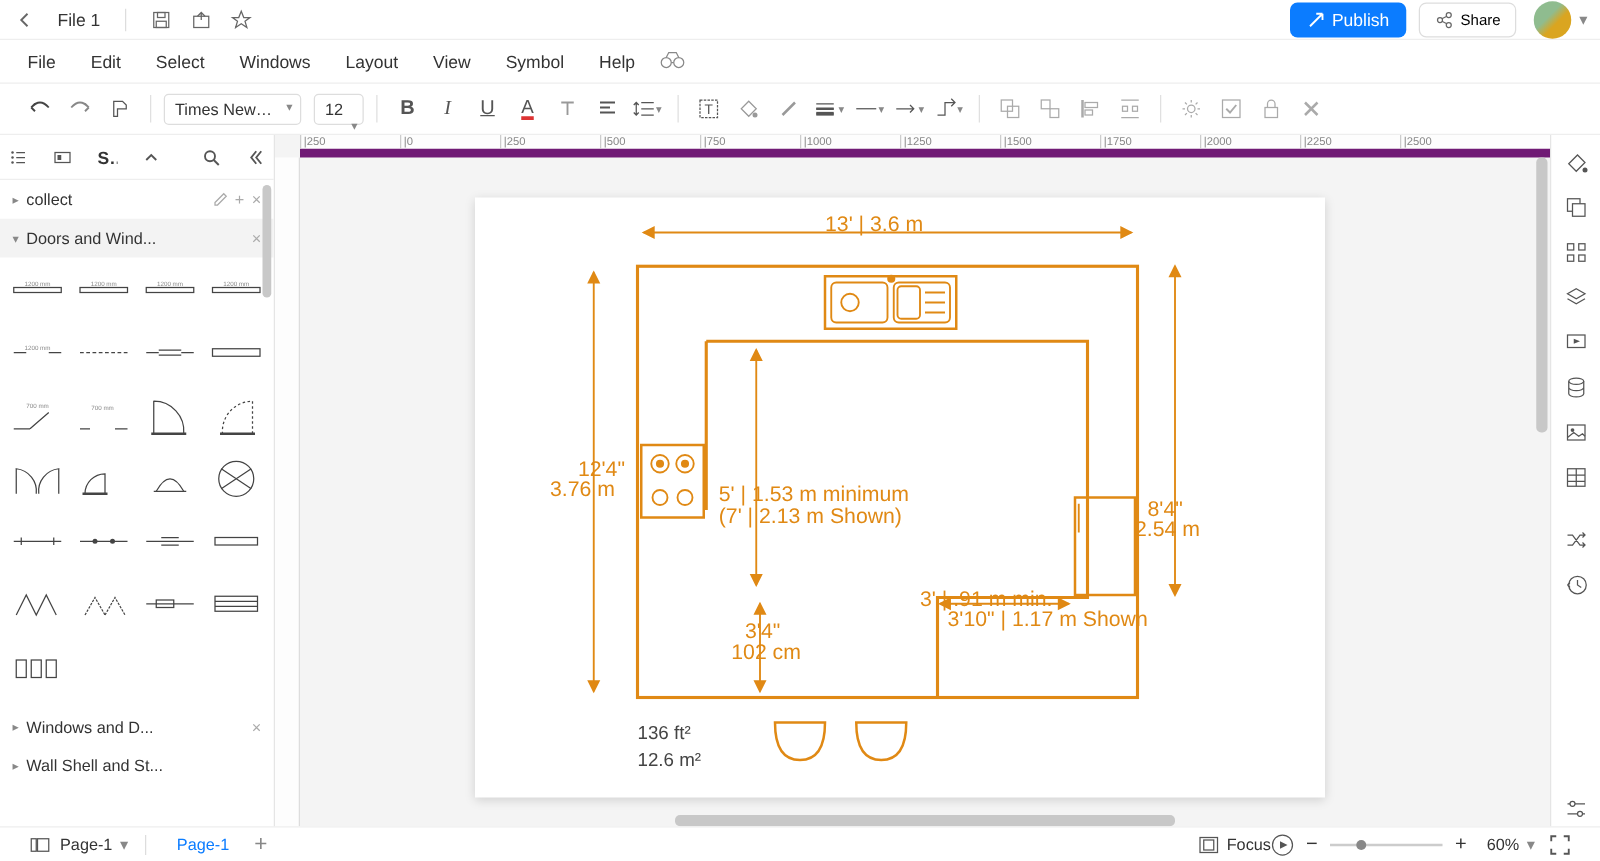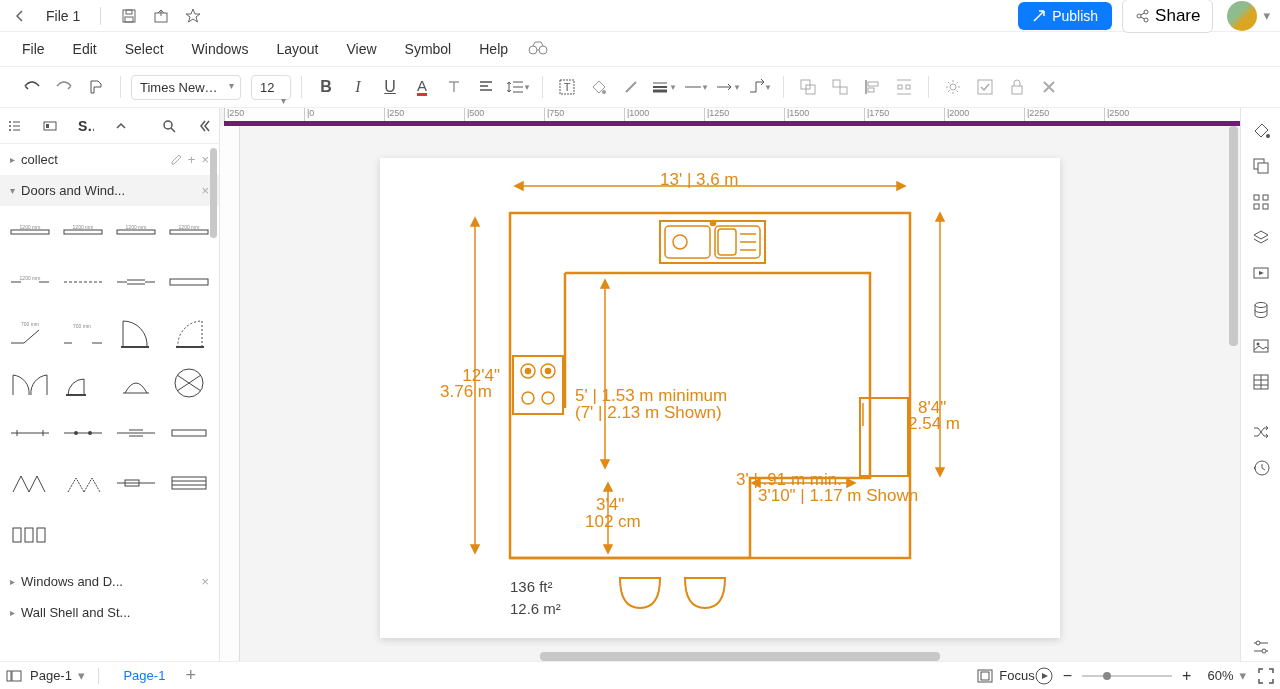--- a/index.html
+++ b/index.html
@@ -4,21 +4,21 @@
 <style>
 *{box-sizing:border-box;margin:0;padding:0;font-family:-apple-system,BlinkMacSystemFont,"Segoe UI",Arial,sans-serif}
 body{width:1280px;height:689px;overflow:hidden;background:#fff;font-size:13px;color:#333}
 .topbar{height:32px;display:flex;align-items:center;padding:0 10px;border-bottom:1px solid #eee}
 .back-btn{width:20px;height:20px;display:flex;align-items:center;justify-content:center;cursor:pointer;margin-right:8px}
 .file-title{font-size:14px;padding:0 8px}
 .topbar-sep{width:1px;height:18px;background:#ddd;margin:0 12px}
 .topbar-icon{width:20px;height:20px;display:flex;align-items:center;justify-content:center;margin:0 6px;cursor:pointer;color:#666}
 .topbar-spacer{flex:1}
 .publish-btn{background:#0b7cff;color:#fff;border:none;border-radius:6px;padding:6px 14px;display:flex;align-items:center;gap:6px;cursor:pointer;font-size:14px}
-.share-btn{background:#fff;border:1px solid #ddd;border-radius:6px;padding:6px 12px;display:flex;align-items:center;gap:6px;cursor:pointer;margin-left:10px;font-size:17px}
+.share-btn{background:#fff;border:1px solid #ddd;border-radius:6px;padding:6px 12px;display:flex;align-items:flex-end;gap:6px;cursor:pointer;margin-left:10px;font-size:12px}
 .avatar{width:30px;height:30px;border-radius:50%;background:linear-gradient(135deg,#8FBC8F 40%,#DAA520 60%);margin-left:14px}
 .dropdown-caret{margin-left:6px;color:#888}
 .menubar{height:34px;display:flex;align-items:center;padding:0 8px}
 .menu-item{padding:6px 14px;cursor:pointer;font-size:14px}
 .binoculars{margin-left:6px;color:#888}
 .toolbar{height:42px;display:flex;align-items:center;padding:0 18px;border-top:1px solid #eee;border-bottom:1px solid #eee;gap:4px}
 .tb-icon{width:28px;height:28px;display:flex;align-items:center;justify-content:center;cursor:pointer;color:#555;border-radius:4px}
 .tb-sep{width:1px;height:22px;background:#e0e0e0;margin:0 6px}
 .font-select{border:1px solid #ddd;border-radius:4px;padding:4px 20px 4px 8px;width:110px;position:relative;font-size:13px;white-space:nowrap;overflow:hidden;text-overflow:ellipsis;cursor:pointer}
 .font-select::after{content:"▾";position:absolute;right:6px;color:#888;font-size:10px}
@@ -29,29 +29,29 @@
 .sidebar-header{height:36px;display:flex;align-items:center;padding:0 8px;gap:21px;border-bottom:1px solid #eee}
 .sidebar-title{font-weight:700;font-size:14px;flex:1;white-space:nowrap;overflow:hidden;text-overflow:ellipsis}
 .sidebar-section{padding:8px 10px;display:flex;align-items:center;cursor:pointer;font-size:13px}
 .sidebar-section .chev{margin-right:6px;color:#888;font-size:10px}
 .sidebar-section .label{flex:1;white-space:nowrap;overflow:hidden;text-overflow:ellipsis}
 .sidebar-section .acts{display:flex;gap:6px;color:#aaa}
 .shapes-grid{display:grid;grid-template-columns:repeat(4,1fr);gap:4px 4px;padding:6px;overflow-y:auto;height:360px}
 .shape-cell{height:40px;display:flex;align-items:center;justify-content:center;cursor:pointer}
 .sidebar-scroll{position:absolute;right:2px;top:40px;width:7px;height:90px;background:#c8c8c8;border-radius:4px}
 .canvas-wrap{flex:1;position:relative;background:#F4F4F4;overflow:auto}
-.ruler-top{position:absolute;left:4px;right:0;top:0;height:18px;background:#fdfdfd;border-bottom:5px solid #701a75;display:flex;font-size:9px;color:#888}
+.ruler-top{position:absolute;left:20px;right:0;top:0;height:18px;background:#fdfdfd;border-bottom:7px solid #701a75;display:flex;font-size:9px;color:#888}
 .ruler-left{position:absolute;left:0;top:18px;width:20px;bottom:0;background:#fdfdfd;border-right:1px solid #ddd}
 .ruler-mark{flex:0 0 80px;text-align:left;padding-left:2px;border-left:1px solid #ccc}
 .page{position:absolute;left:160px;top:50px;width:680px;height:480px;background:#fff;box-shadow:0 2px 8px rgba(0,0,0,0.15)}
 .hscroll{position:absolute;bottom:0;left:320px;width:400px;height:9px;background:#c8c8c8;border-radius:4px}
 .vscroll{position:absolute;right:2px;top:18px;width:9px;height:220px;background:#c8c8c8;border-radius:4px}
 .right-rail{width:40px;border-left:1px solid #e5e5e5;display:flex;flex-direction:column;align-items:center;padding-top:8px;gap:8px}
 .rr-icon{width:28px;height:28px;display:flex;align-items:center;justify-content:center;cursor:pointer;color:#555}
-.statusbar{height:28px;border-top:1px solid #eee;display:flex;align-items:center;padding:0 6px;font-size:13px}
+.statusbar{height:28px;border-top:1px solid #eee;display:flex;align-items:center;padding:0 24px;font-size:13px}
 .page-tab{color:#0b7cff;padding:0 10px}
 .status-spacer{flex:1}
 .zoom-pct{margin:0 6px}
 .plan-label{position:absolute;color:#E08914;font-size:17px;white-space:nowrap}
 .plan-label.bold{color:#444;font-weight:400}
 svg{overflow:visible}
 </style>
 </head>
 <body>
 

